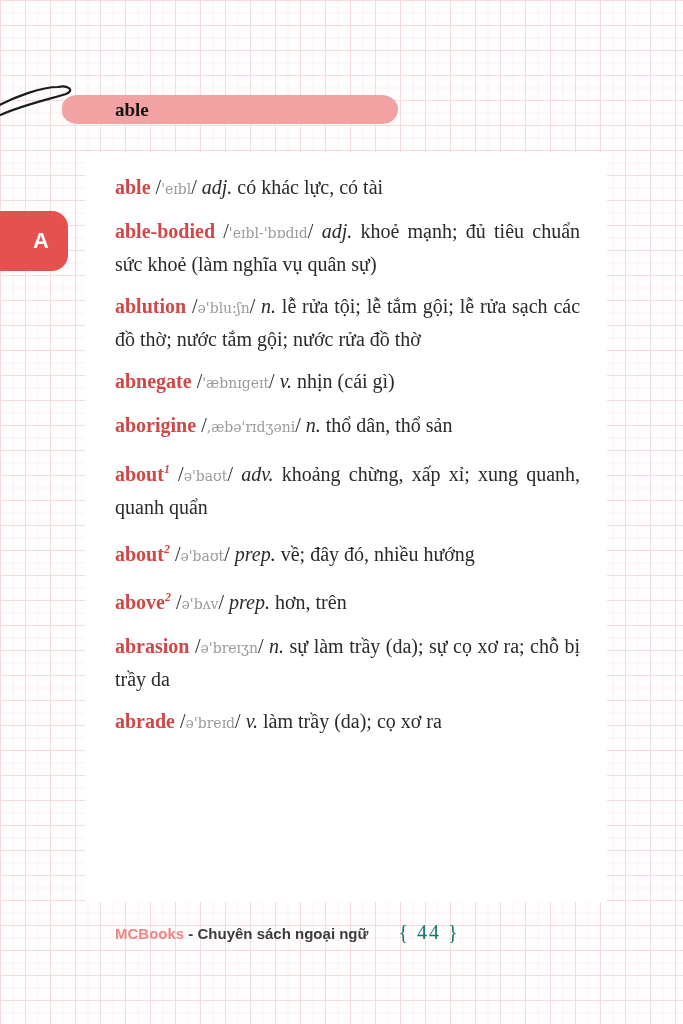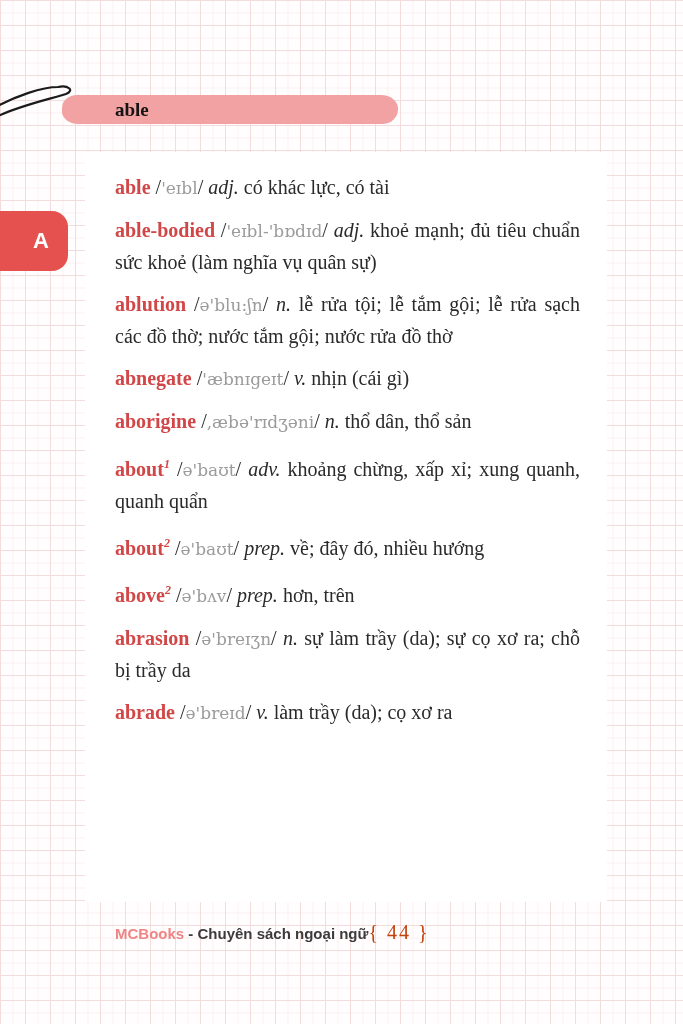--- a/index.html
+++ b/index.html
@@ -55,33 +55,34 @@
 
   .entry {
     margin: 0 0 11px 0;
     font-size: 20px; line-height: 31px;
     text-align: justify;
     color: #2a2a2a;
   }
   .entry .word { font-weight: 700; color: #d14747; }
   .entry sup.sup { color: #d14747; font-style: italic; font-weight: 700; font-size: 12px; }
   .entry .slash { color: #2a2a2a; }
-  .entry .pron { color: #9b9b9b; font-family: "DejaVu Serif", serif; font-size: 17px; }
+  .entry .pron { color: #9b9b9b; font-family: "DejaVu Serif", serif; font-size: 14px; }
   .entry .pos { }
 
   .footer {
     position: absolute; left: 115px; top: 921px;
     font-family: "Liberation Sans", sans-serif;
     font-weight: 700; font-size: 15px; color: #3b3b3b;
     white-space: nowrap;
   }
   .footer .brand { color: #f08484; margin-top: 21px; }
   .footer .page-number {
+    margin-left: 30px;
     font-family: "Liberation Serif", serif;
-    font-weight: 400; font-size: 20px; color: #c2410c;
+    font-weight: 400; font-size: 20px; color: #0f766e;
     letter-spacing: 2px;
   }
 </style>
 </head>
 <body>
 
 <svg class="thread" width="82" height="50" viewBox="0 0 82 50">
   <path d="M-4,27 C16,16 42,7 58,7 C68,5 75,10 66,14 C50,19 18,26 -4,37" fill="none" stroke="#1b1b1b" stroke-width="2.2" stroke-linecap="round"></path>
 </svg>
 

